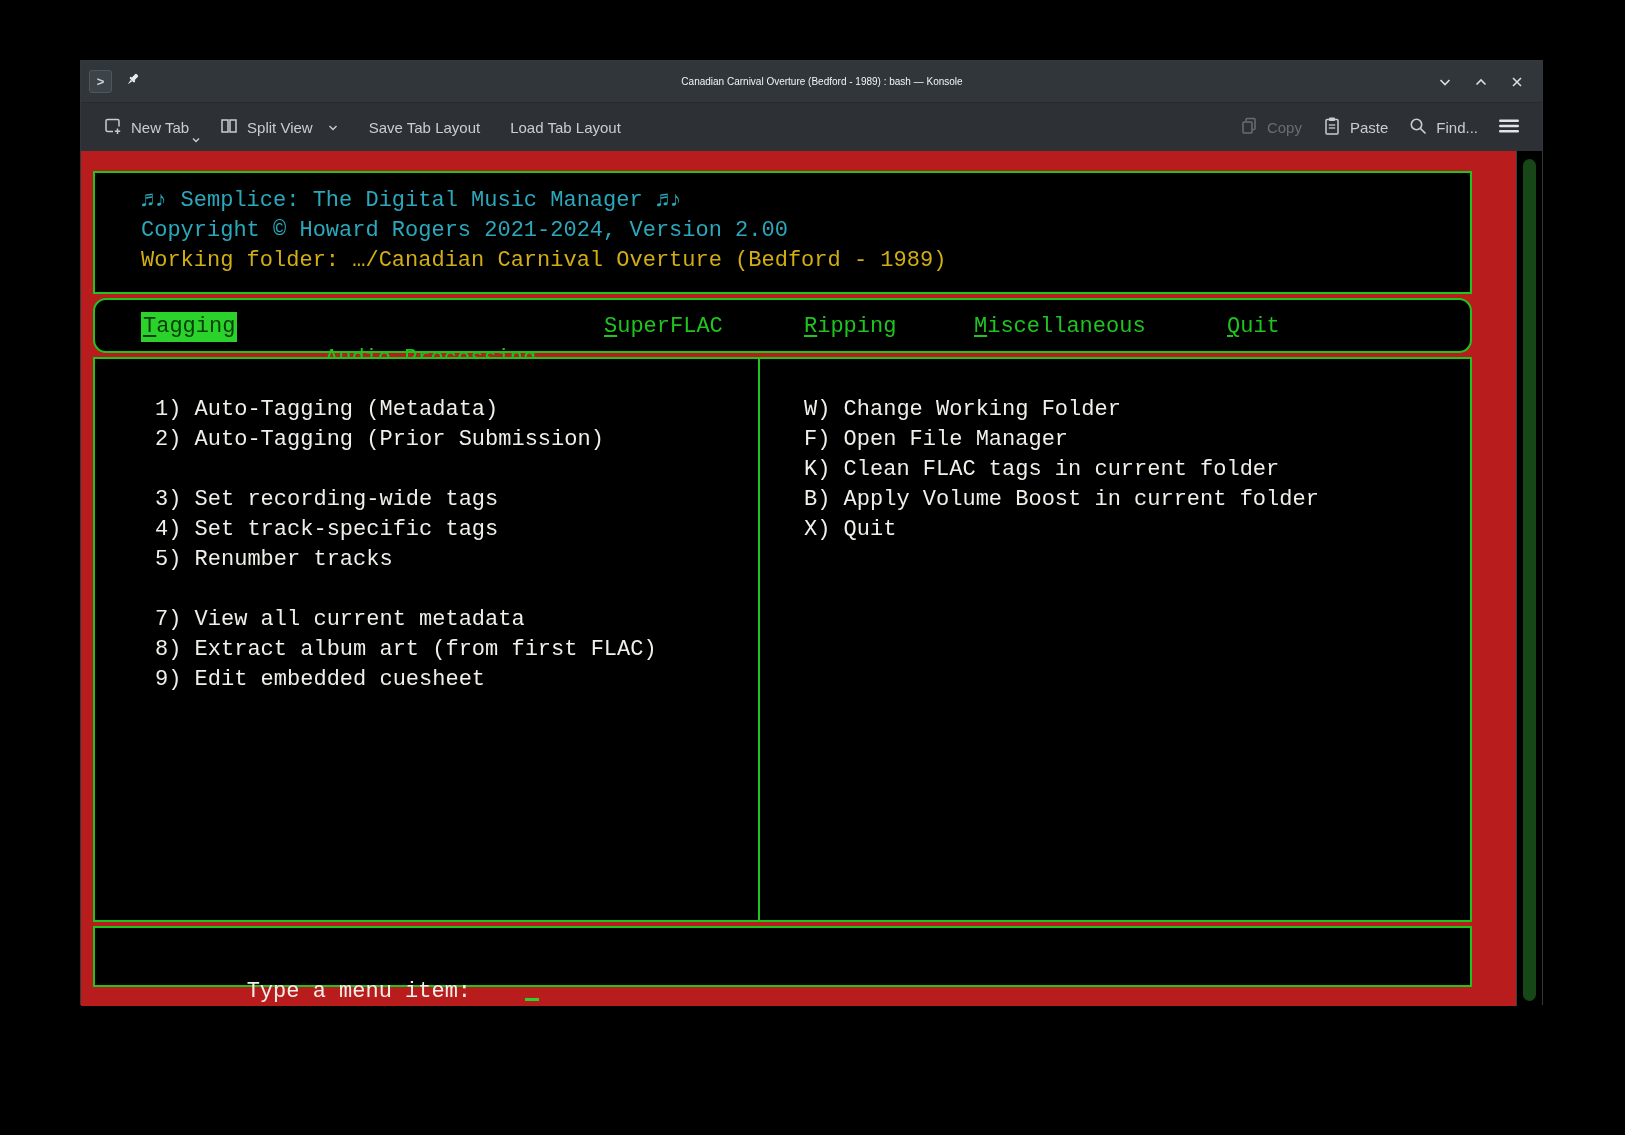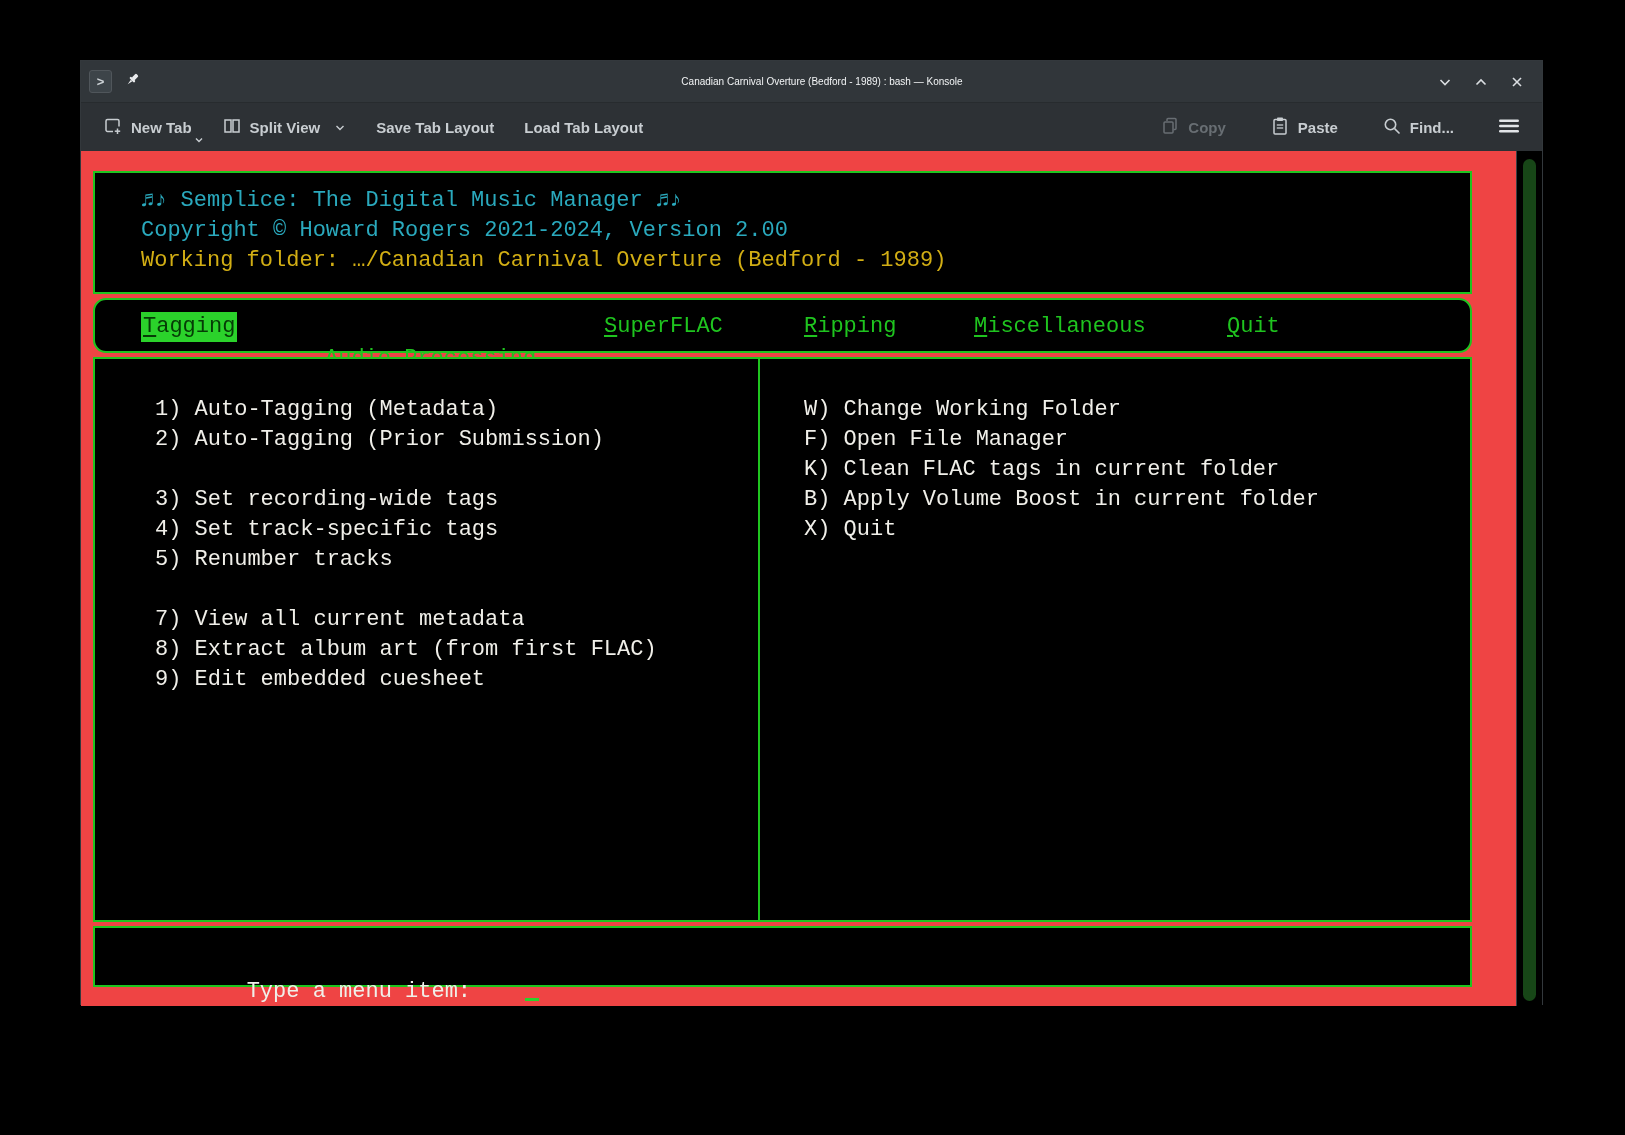--- a/index.html
+++ b/index.html
@@ -16,29 +16,29 @@
               border:1px solid #50565b; color:#cfd4d8; font-size:13px; font-weight:bold;
               display:flex; align-items:center; justify-content:center; }
   .win-title { position:absolute; left:0; right:0; text-align:center; color:#f2f4f5;
                font-size:10px; pointer-events:none;margin-left:21px; }
   .titlebar-right { margin-left:auto; display:flex; align-items:center; gap:14px;
                     padding-right:14px; z-index:2; }
   .win-btn { width:22px; height:22px; display:flex; align-items:center; justify-content:center; }
 
   .toolbar { height:48px; background:#2d3135; display:flex; align-items:center;
              padding:0 14px; color:#c8cdd1; font-size:15px; }
-  .tb-btn { display:flex; align-items:center; gap:8px; padding:6px 8px; position:relative;font-weight:bold; }
+  .tb-btn { display:flex; align-items:center; gap:8px; padding:6px 8px; position:relative; }
   .tb-btn svg { flex:0 0 auto; }
   .tb-group-left { display:flex; align-items:center; gap:14px; }
-  .tb-group-right { margin-left:auto; display:flex; align-items:center; gap:28px; }
+  .tb-group-right { margin-left:auto; display:flex; align-items:center; gap:4px; }
   .tb-disabled { color:#686e73; }
   .mini-chevron { position:absolute; right:-4px; bottom:-2px; }
 
   
-  .terminal { position:relative; width:100%; height:855px; background:#ef4444;
+  .terminal { position:relative; width:100%; height:855px; background:#b91c1c;
               font-family:"Liberation Mono","DejaVu Sans Mono",monospace;
               font-size:22px; line-height:30px; }
   .tbox { position:absolute; border:2px solid var(--green); background:#000; }
   .box-header { left:12px; top:20px;  width:1379px; height:123px; padding:13px 0 0 46px; }
   .box-menu   { left:12px; top:147px; width:1379px; height:55px;border-radius:13px; }
   .box-main   { left:12px; top:206px; width:1379px; height:565px; }
   .box-prompt { left:12px; top:775px; width:1379px; height:61px; padding:19px 0 0 46px; }
 
   .t-line { height:30px; line-height:30px; white-space:pre; }
   .c-cyan   { color:var(--cyan); }

